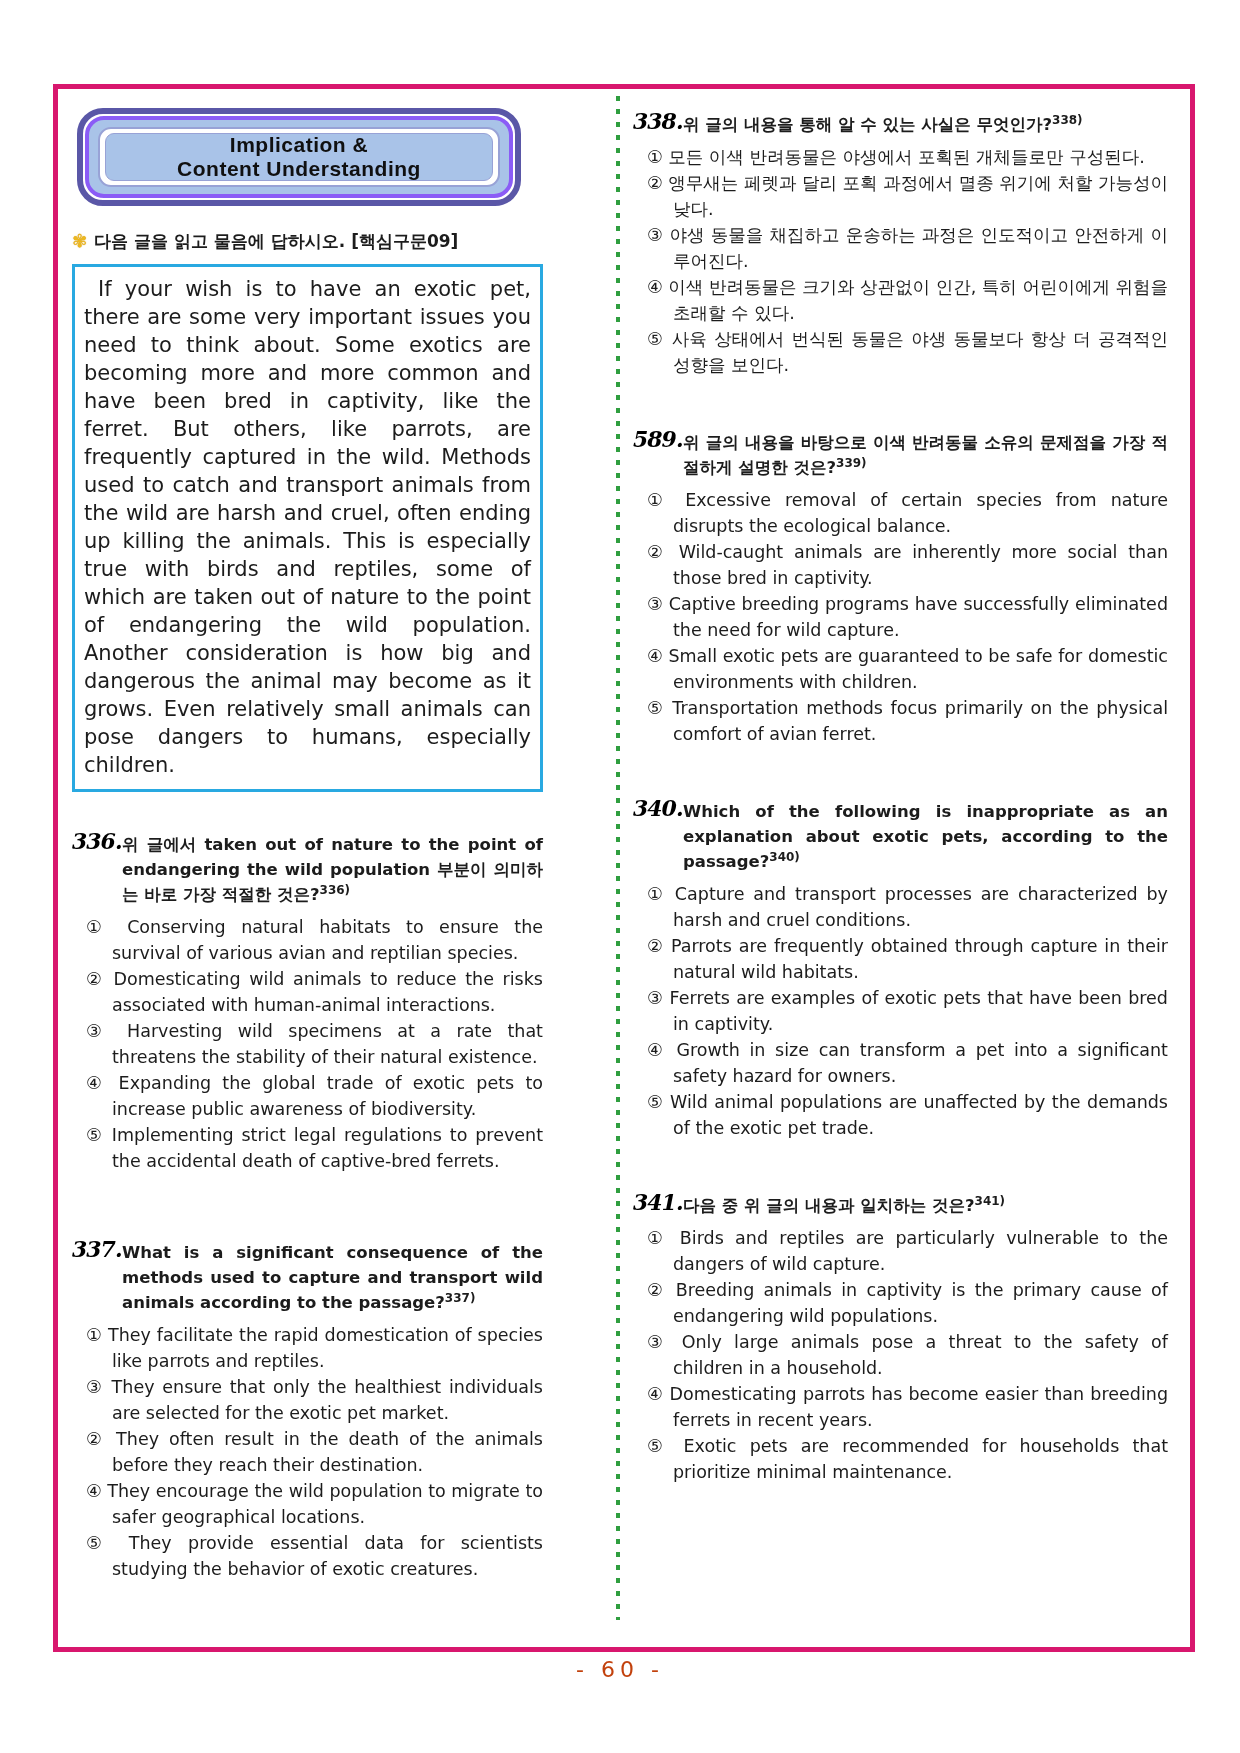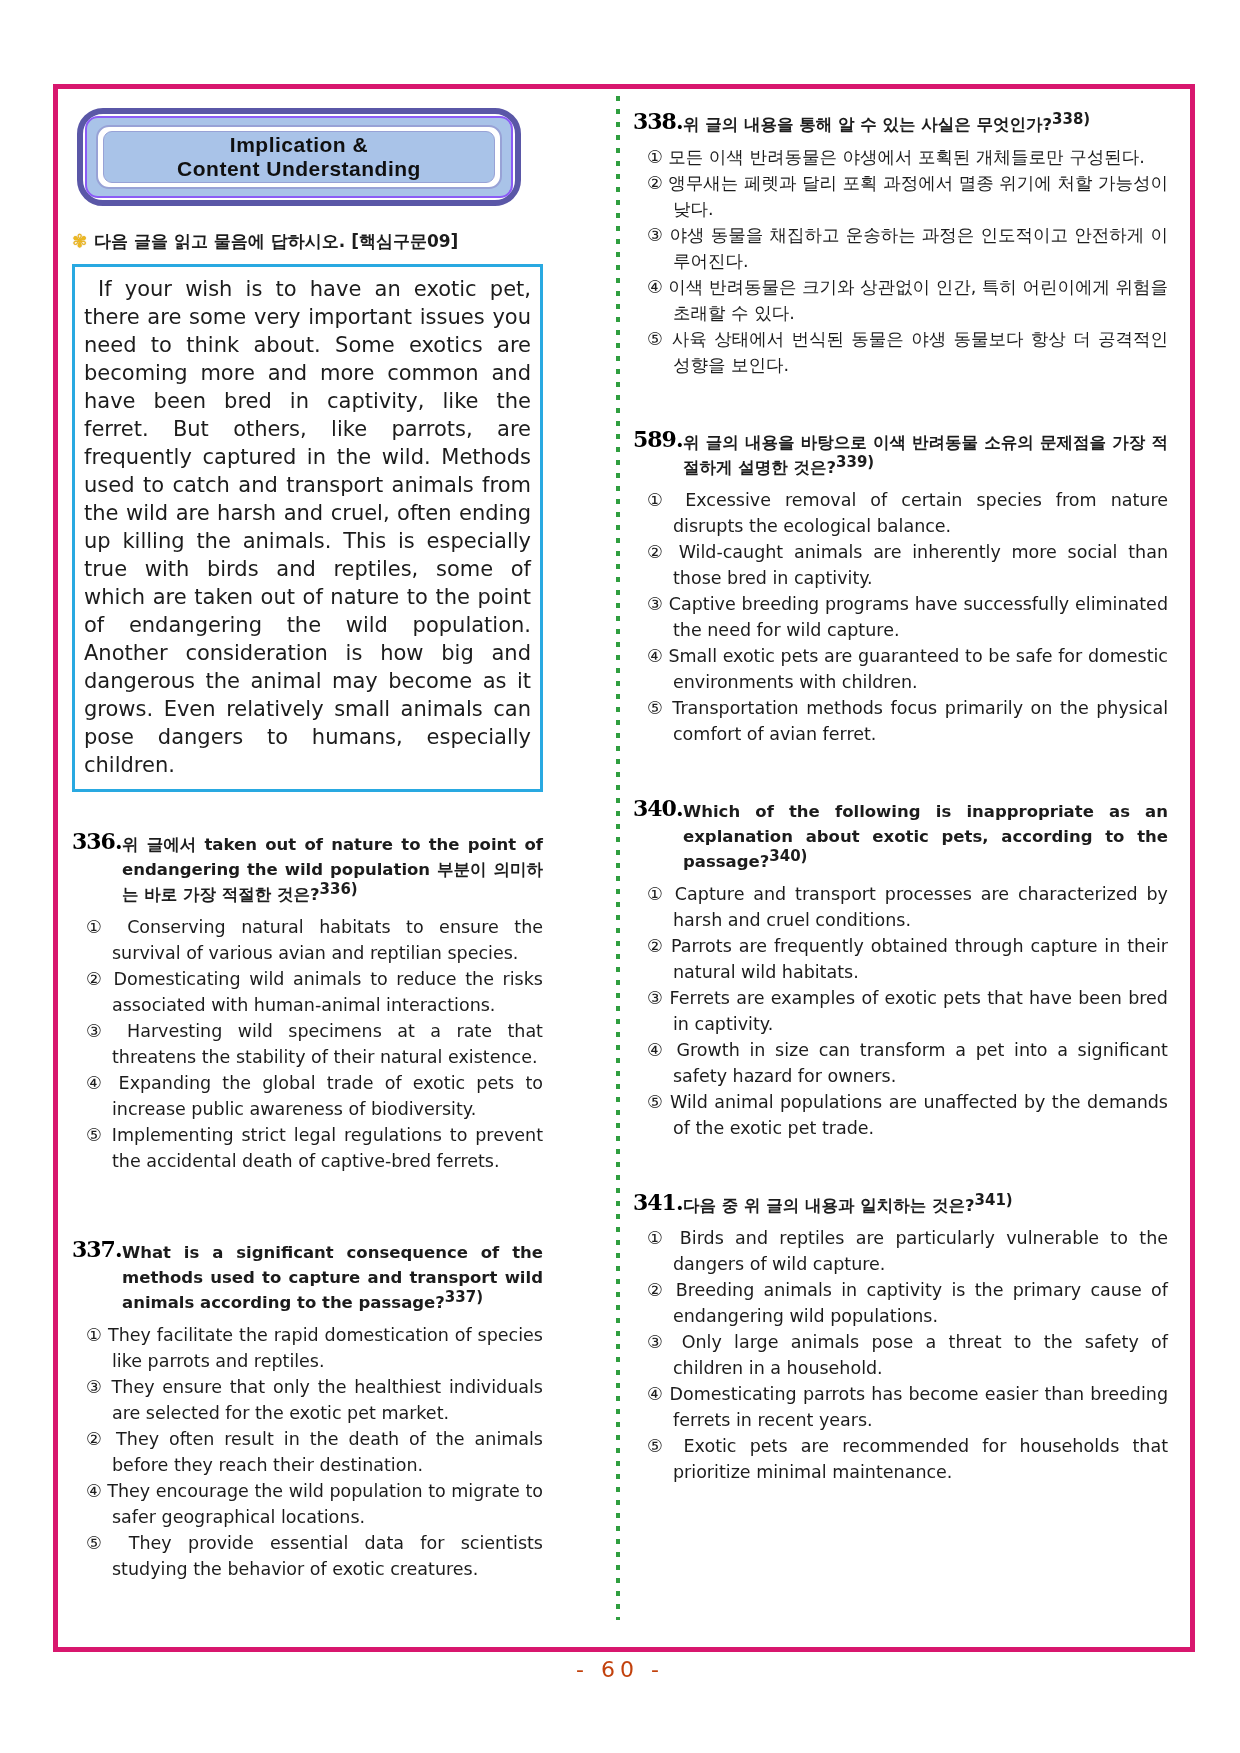--- a/index.html
+++ b/index.html
@@ -19,21 +19,21 @@
     width: 4px; height: 1524px;
     background: repeating-linear-gradient(to bottom, #2f9e3f 0 5px, transparent 5px 13px);
   }
   .col { position: absolute; }
   .col-left  { left: 72px;  top: 108px; width: 471px; }
   .col-right { left: 633px; top: 112px; width: 535px; }
 
   
   .hbox { width: 444px; margin-left: 5px; height: 98px;
           border: 6px solid #5a57a7; border-radius: 26px; padding: 2px; background: #fff; }
-  .hbox-2 { height: 100%; border: 2px solid #8b5cf6; border-radius: 13px;
+  .hbox-2 { height: 100%; border: 4px solid #8b5cf6; border-radius: 19px;
             background: #a9c3e8; padding: 7px 9px; }
   .hbox-3 { height: 100%; border: 2px solid #98a2d6; border-radius: 13px;
             background: #ffffff; padding: 4px 5px; }
   .hbox-4 { height: 100%; border: 1px solid #98a2d6; border-radius: 9px;
             background: #a9c3e8; display: flex; flex-direction: column;
             align-items: center; justify-content: center; }
   .hbox-4 .t {
     font-family: "Liberation Sans", sans-serif;
     font-weight: bold; font-size: 21px; line-height: 24px; color: #101010;
     letter-spacing: 0.5px;
@@ -50,24 +50,24 @@
   .passage-box p { text-indent: 14px; }
 
   .q { position: relative; font-size: 17.5px; }
   .qhead {
     position: relative; padding-left: 50px;
     font-size: 16.5px; font-weight: bold; line-height: 25px;
     text-align: justify; margin-bottom: 7px;
   }
   .qnum {
     position: absolute; left: 0; top: -3px;
-    font-family: "DejaVu Serif", serif; font-weight: bold;
+    font-family: "DejaVu Serif", serif; font-style: italic; font-weight: bold;
     font-size: 22px; letter-spacing: -1px; color: #000;
   }
-  sup.fn { font-size: 15px; vertical-align: super; line-height: 0; font-weight: normal; }
+  sup.fn { font-size: 12px; vertical-align: super; line-height: 0; font-weight: normal; }
   .qhead sup.fn { font-weight: bold; }
 
   .opt {
     margin-left: 14px; padding-left: 26px; text-indent: -26px;
     line-height: 26px; text-align: justify;
   }
   .onum { font-size: 17.5px; }
 
   .col-left .q { margin-top: 40px; }
   .col-left .q + .q { margin-top: 66px; }

